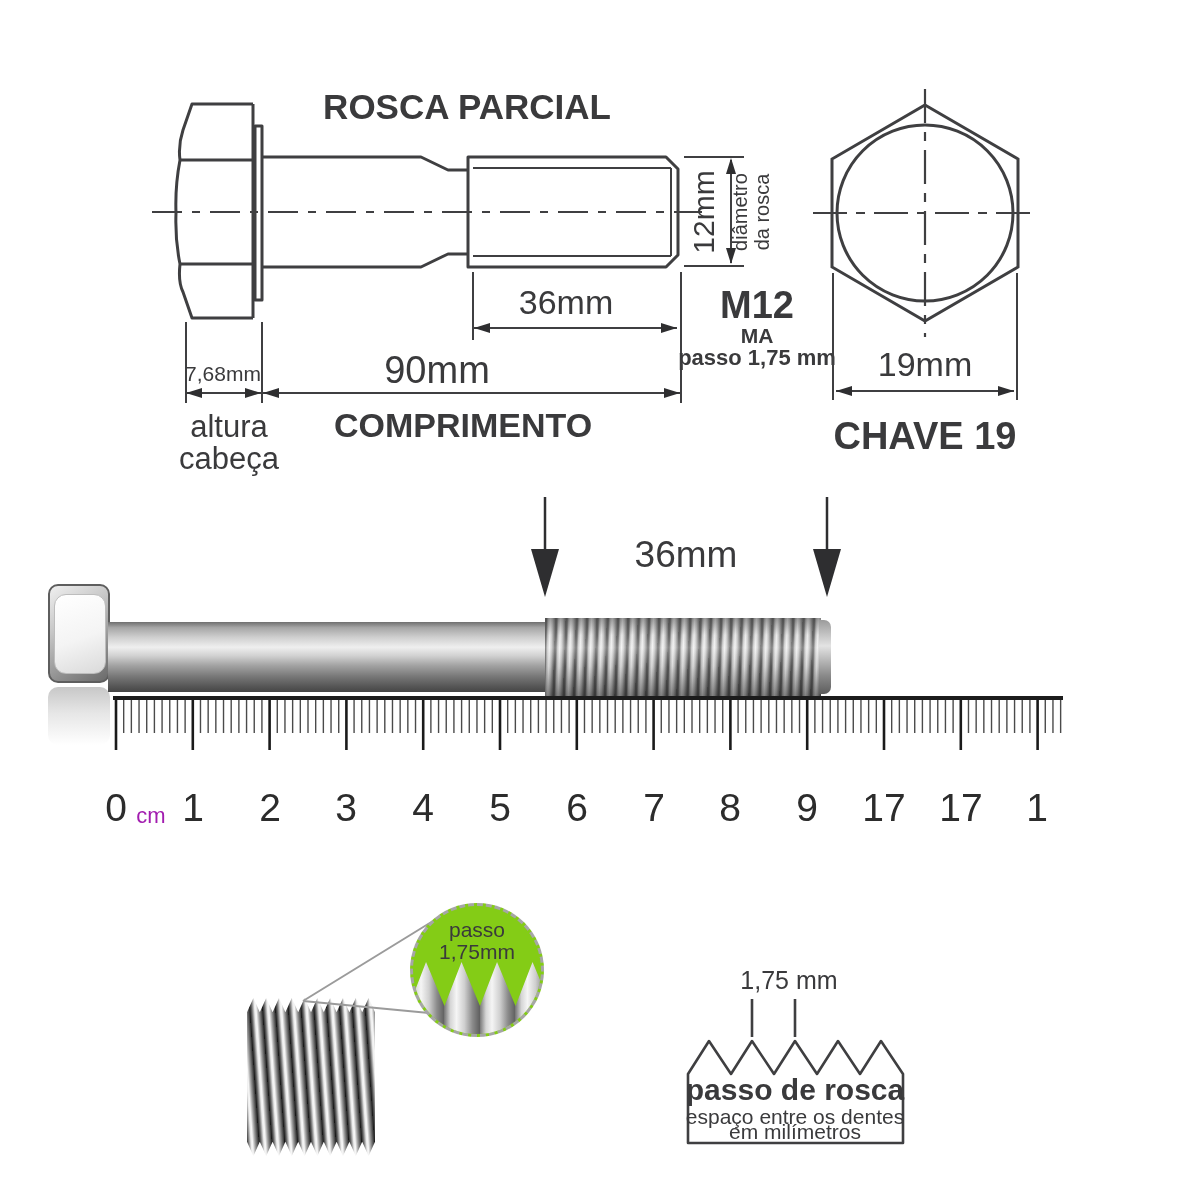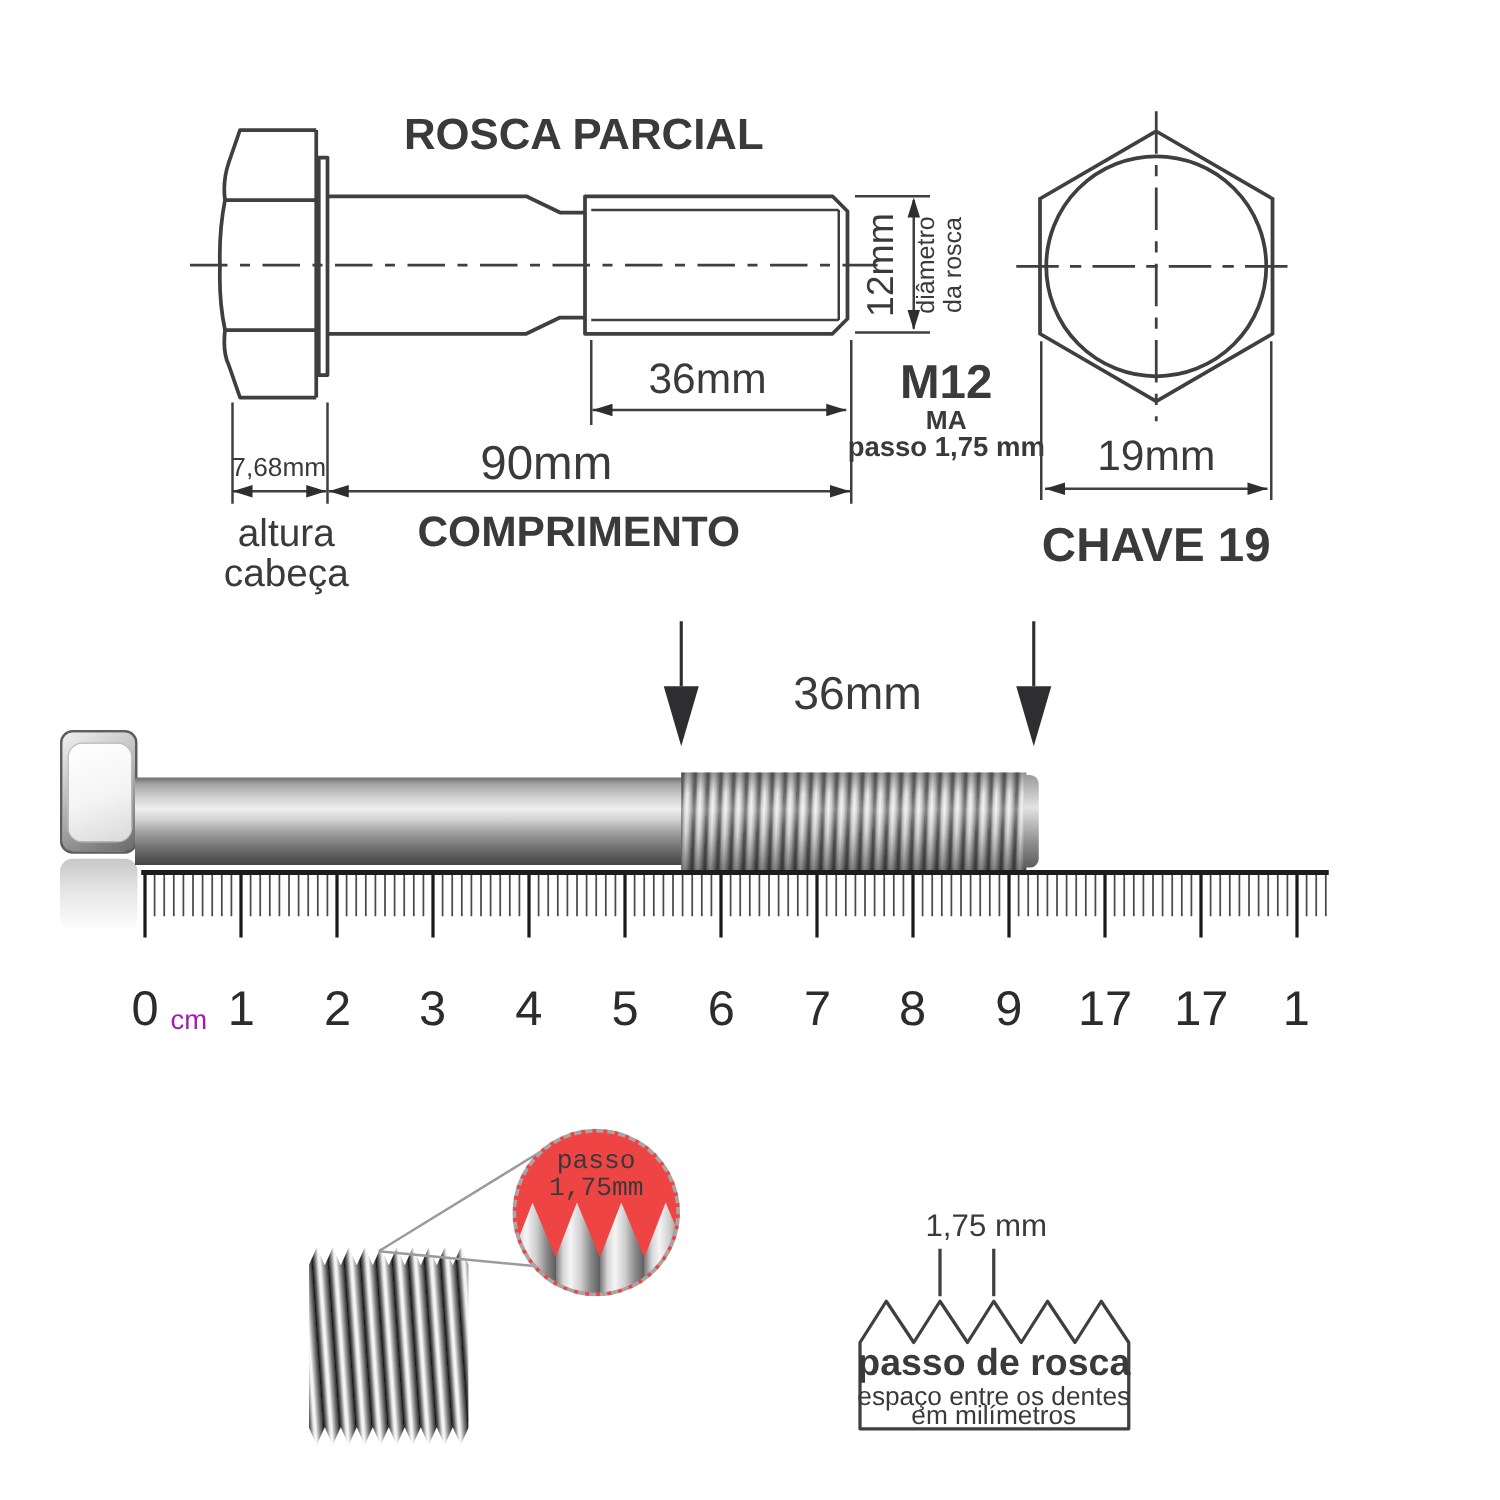--- a/index.html
+++ b/index.html
@@ -29,21 +29,21 @@
   
   #ruler{left:113px;top:696px;width:950px;height:58px;border-top:4px solid #1c1c1c;z-index:2;}
   .rn{position:absolute;top:786px;transform:translateX(-50%);font-size:39px;color:#2c2c2c;z-index:2;}
   #ruler-unit{position:absolute;left:151px;top:803px;transform:translateX(-50%);font-size:22px;color:#a21caf;z-index:2;}
   
   #thread-macro{left:247px;top:998px;width:128px;height:158px;z-index:1;
     background:repeating-linear-gradient(86deg,#161616 0px,#5f5f5f 2px,#ededed 5px,#f7f7f7 6.5px,#9e9e9e 9px,#2c2c2c 12.8px);
     clip-path:polygon(0% 9%,5% 0%,10% 9%,15% 0%,20% 9%,25% 0%,30% 9%,35% 0%,40% 9%,45% 0%,50% 9%,55% 0%,60% 9%,65% 0%,70% 9%,75% 0%,80% 9%,85% 0%,90% 9%,95% 0%,100% 9%,100% 91%,95% 100%,90% 91%,85% 100%,80% 91%,75% 100%,70% 91%,65% 100%,60% 91%,55% 100%,50% 91%,45% 100%,40% 91%,35% 100%,30% 91%,25% 100%,20% 91%,15% 100%,10% 91%,5% 100%,0% 91%);}
   
   #magnifier{left:410px;top:903px;width:134px;height:134px;border:3px dashed #a6a6a6;border-radius:50%;
-    background:#ef4444;overflow:hidden;z-index:6;box-sizing:border-box;font-family:Liberation Mono, monospace;}
+    background:#84cc16;overflow:hidden;z-index:6;box-sizing:border-box;}
   .mag-label{position:absolute;left:0;width:100%;text-align:center;font-size:21px;color:#3a3a3c;}
   #mag-teeth{position:absolute;left:-4px;top:56px;width:142px;height:80px;
     background:repeating-linear-gradient(90deg,#7a7a7a 0px,#d6d6d6 6px,#f5f5f5 12px,#cfcfcf 20px,#8b8b8b 28px,#5e5e5e 35.5px);
     clip-path:polygon(0% 100%,0% 55%,12% 0%,25% 55%,37% 0%,50% 55%,62% 0%,75% 55%,87% 0%,100% 55%,100% 100%);}
   
   #overlay{position:absolute;left:0;top:0;z-index:5;pointer-events:none;}
 </style>
 </head>
 <body>
 

